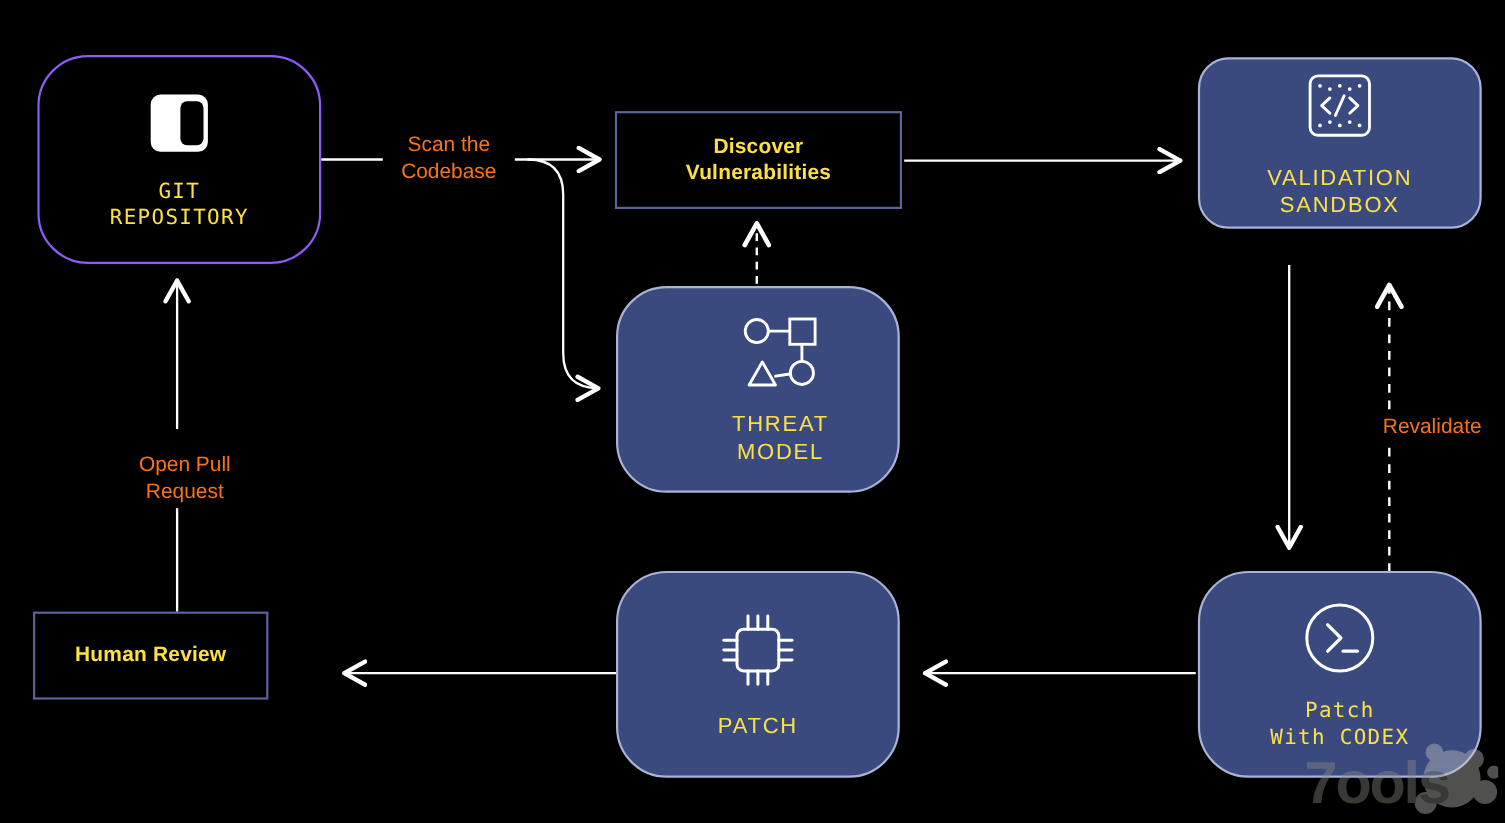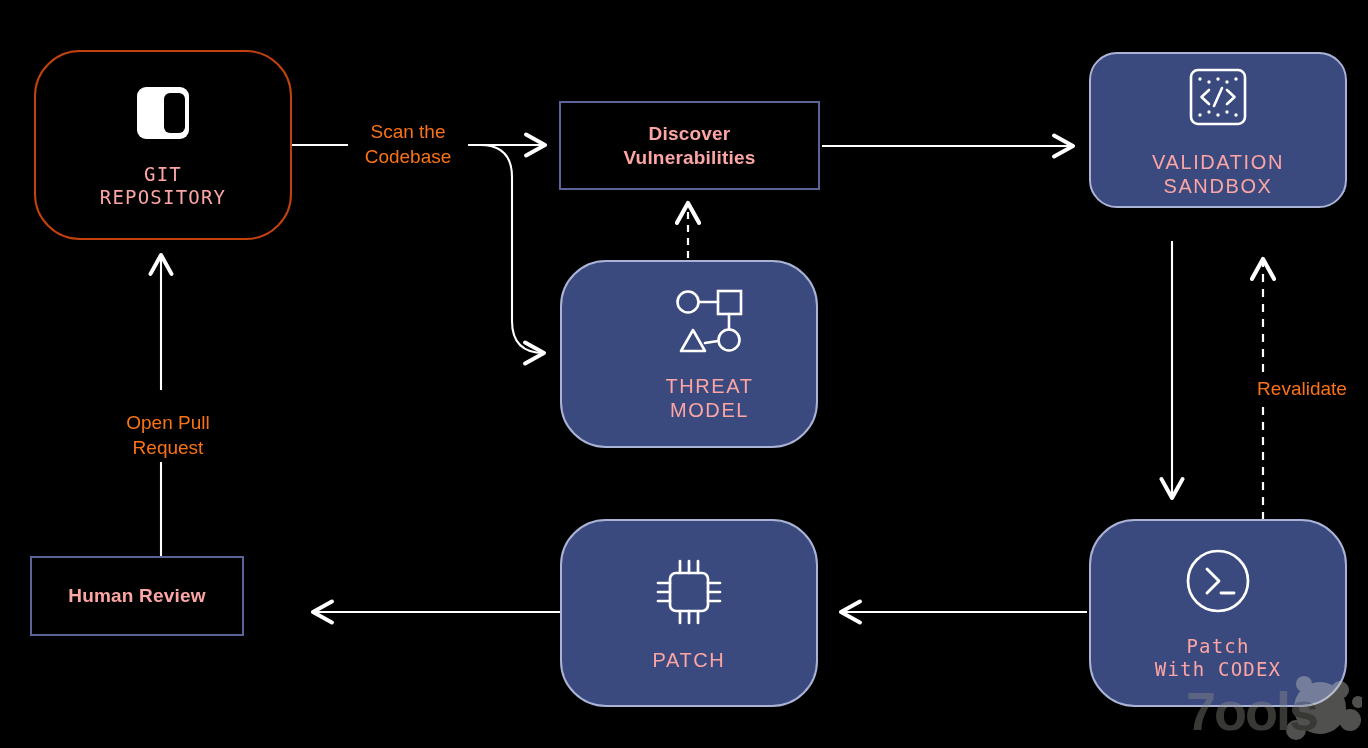--- a/index.html
+++ b/index.html
@@ -41,41 +41,41 @@
     align-items: center;
     justify-content: center;
   }
 
   .node-rounded {
     border-radius: 46px;
   }
 
   .node-outline {
     background: #000000;
-    border: 2px solid #c2410c;
+    border: 2px solid #8b5cf6;
   }
 
   .node-filled {
     background: #3b4a7e;
     border: 2px solid #aab3d6;
   }
 
   .node-rect {
     background: #000000;
     border: 2px solid #5b639b;
     border-radius: 0;
   }
 
   .node-icon {
     display: block;
     margin-bottom: 14px;
   }
 
   .node-label {
-    color: #fca5a5;
+    color: #fde047;
     text-align: center;
     line-height: 1.22;
     white-space: pre-line;
   }
 
   .label-mono {
     font-family: "DejaVu Sans Mono", "Liberation Mono", monospace;
     font-size: 19px;
     letter-spacing: 1.2px;
     font-weight: 400;

